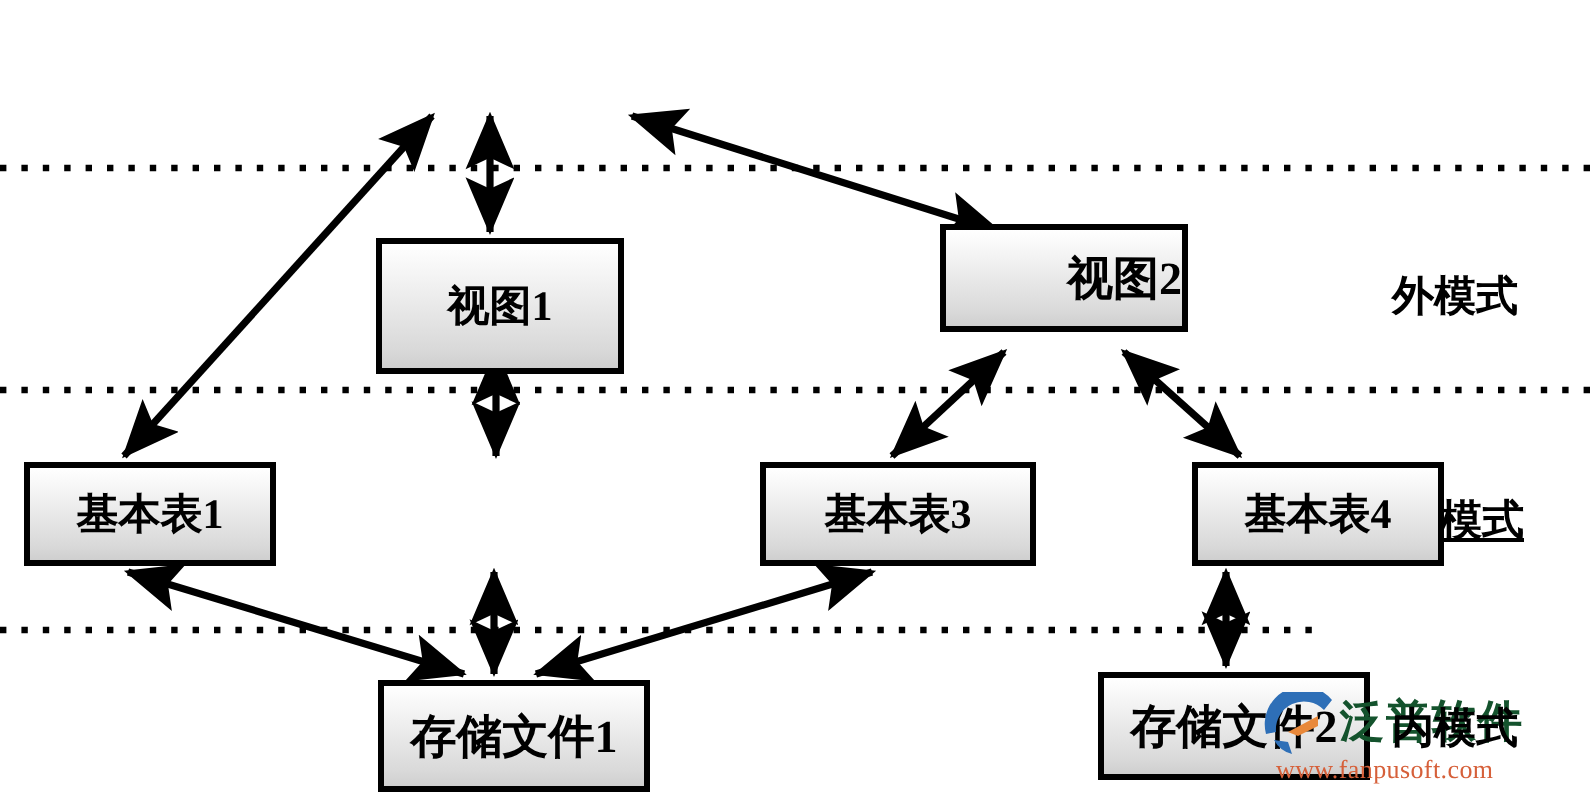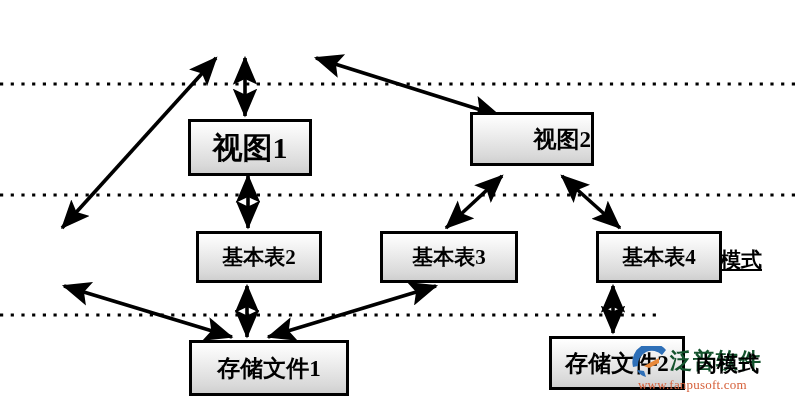--- a/index.html
+++ b/index.html
@@ -18,27 +18,27 @@
     border:3px solid #000000;
     background:linear-gradient(180deg,#ffffff 0%,#f2f2f2 30%,#d9d9d9 85%,#cfcfcf 100%);
     display:flex;align-items:center;justify-content:center;
     font-family:"Liberation Serif", serif;
     font-weight:bold;
     color:#000000;
     z-index:4;
   }
   .node span{line-height:1;letter-spacing:0px;}
   .n-sql{left:188px;top:4px;width:132px;height:50px;font-size:21px;}
-  .n-view1{left:188px;top:119px;width:124px;height:57px;font-size:30px;}
+  .n-view1{left:188px;top:119px;width:124px;height:68px;font-size:21px;}
   .n-view2{left:470px;top:112px;width:124px;height:54px;font-size:23px;justify-content:flex-end;}
   .n-t1{left:12px;top:231px;width:126px;height:52px;font-size:21px;}
   .n-t2{left:196px;top:231px;width:126px;height:52px;font-size:21px;}
   .n-t3{left:380px;top:231px;width:138px;height:52px;font-size:21px;}
   .n-t4{left:556px;top:231px;width:126px;height:52px;font-size:21px;margin-left:40px;}
-  .n-f1{left:189px;top:340px;width:160px;height:56px;font-size:23px;}
+  .n-f1{left:189px;top:340px;width:136px;height:56px;font-size:23px;}
   .n-f2{left:549px;top:336px;width:136px;height:54px;font-size:23px;}
   .side-label{
     position:absolute;
     font-family:"Liberation Serif", serif;
     font-weight:bold;
     font-size:21px;
     color:#000000;
     z-index:6;
     white-space:nowrap;
   }
@@ -106,36 +106,37 @@
       <line x1="613" y1="286" x2="613" y2="333" marker-start="url(#ahs)" marker-end="url(#ah)"></line>
     </g>
   </svg>
 
   <div class="node n-view1">
     <span>视图1</span>
   </div>
   <div class="node n-view2">
     <span>视图2</span>
   </div>
-  <div class="node n-t2">
-    <span>基本表2</span>
+  <div class="node n-t1">
+    <span>基本表1</span>
   </div>
   <div class="node n-t3">
     <span>基本表3</span>
   </div>
   <div class="node n-t4">
     <span>基本表4</span>
   </div>
   <div class="node n-f1">
     <span>存储文件1</span>
   </div>
   <div class="node n-f2">
     <span>存储文件2</span>
   </div>
 
+  <div class="side-label lbl-outer">外模式</div>
   <div class="side-label lbl-schema">模式</div>
   <div class="side-label lbl-inner">内模式</div>
 
   <div class="watermark">
     <svg width="40" height="34" viewBox="0 0 40 34" style="position:absolute;left:2px;top:2px;">
       <path d="M6 20 A14 14 0 0 1 30 9 L34 4 A19 19 0 0 0 1 21 Z" fill="#2e6fb7"></path>
       <path d="M12 20 L27 12 L27 17 L17 22 Z" fill="#e8883a"></path>
       <path d="M5 24 A14 14 0 0 0 14 31 L12 25 Z" fill="#2e6fb7"></path>
     </svg>
     <div class="wm-cn">泛普软件</div>

